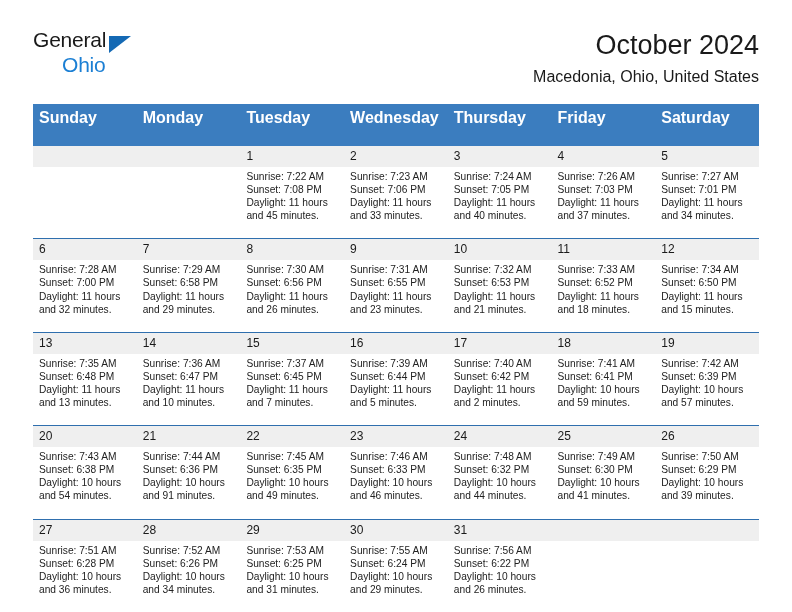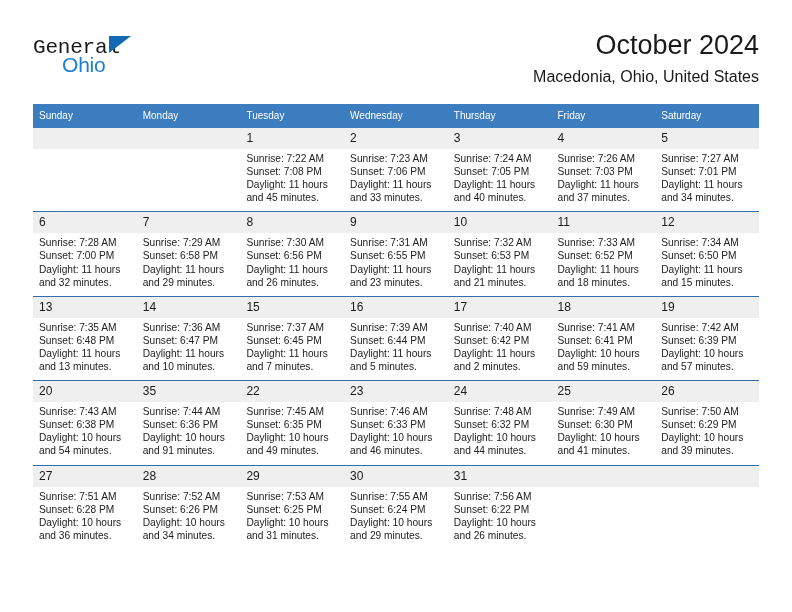--- a/index.html
+++ b/index.html
@@ -32,25 +32,25 @@
   .logo {
     position: absolute;
     left: 0;
     top: 0;
     width: 200px;
     height: 56px;
   }
   .logo-general {
     position: absolute;
     left: 0;
-    top: 8px;
+    top: 0;
     font-size: 21px;
     letter-spacing: -0.2px;
     color: #1a1a1a;
-    font-family: Liberation Mono, monospace;
+    font-family: Liberation Sans, sans-serif;
   }
   .logo-tri {
     position: absolute;
     left: 76px;
     top: 8px;
     width: 0;
     height: 0;
     border-left: 22px solid #1469b4;
     border-bottom: 17px solid transparent;
   }
@@ -89,24 +89,24 @@
     position: absolute;
     left: 33px;
     top: 104px;
     width: 726px;
     border-collapse: collapse;
     table-layout: fixed;
   }
   .calendar th {
     background: #3b7dbf;
     color: #ffffff;
-    font-weight: normal;
-    font-size: 10px;
+    font-weight: bold;
+    font-size: 16px;
     text-align: left;
-    padding: 5px 0 6px 6px;
+    padding: 5px 0 19px 6px;
     height: 13px;
     border: none;
   }
   .calendar td {
     width: 103.71px;
     height: 74px;
     vertical-align: top;
     padding: 0;
     border: none;
     border-top: 1.3px solid #2f6fae;
@@ -120,21 +120,21 @@
     font-size: 12px;
     color: #1a1a1a;
     padding: 3px 0 3px 6px;
     height: 15px;
     line-height: 15px;
   }
   .daynum.empty {
     color: transparent;
   }
   .info {
-    padding: 3px 5px 7px 6px;
+    padding: 3px 5px 16px 6px;
     font-size: 10.2px;
     line-height: 13.1px;
     color: #222222;
   }
   .info div {
     white-space: nowrap;
   }
 </style>
 </head>
 <body>
@@ -356,21 +356,21 @@
           <td>
             <div class="daynum">20</div>
             <div class="info">
               <div>Sunrise: 7:43 AM</div>
               <div>Sunset: 6:38 PM</div>
               <div>Daylight: 10 hours</div>
               <div>and 54 minutes.</div>
             </div>
           </td>
           <td>
-            <div class="daynum">35</div>
+            <div class="daynum">21</div>
             <div class="info">
               <div>Sunrise: 7:44 AM</div>
               <div>Sunset: 6:36 PM</div>
               <div>Daylight: 10 hours</div>
               <div>and 91 minutes.</div>
             </div>
           </td>
           <td>
             <div class="daynum">22</div>
             <div class="info">

